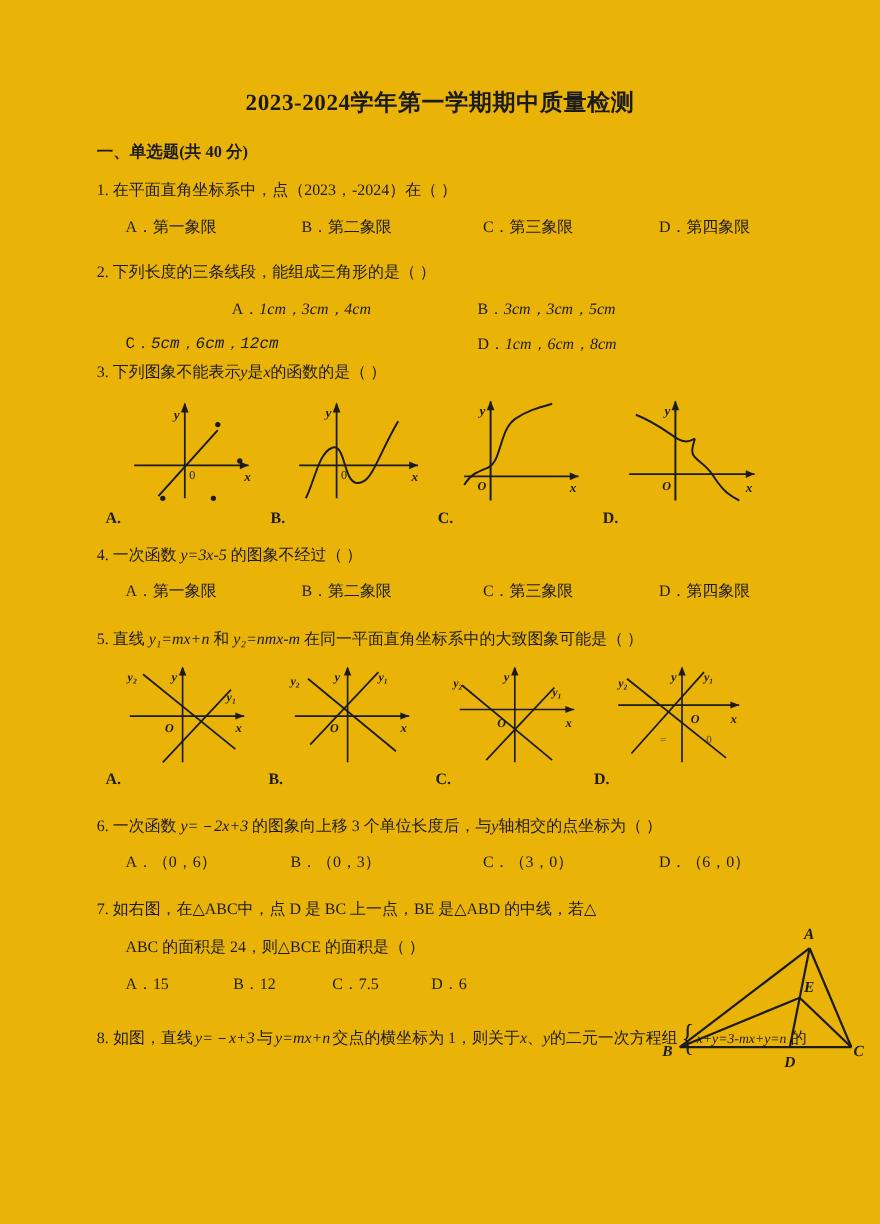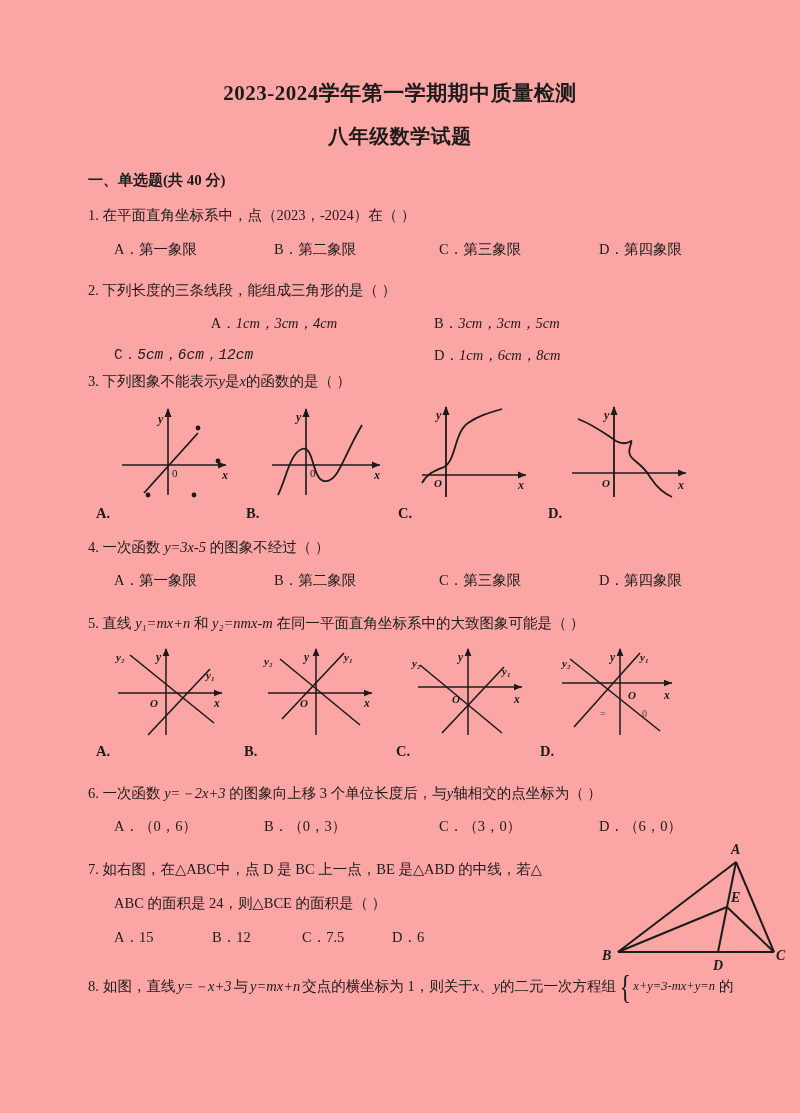--- a/index.html
+++ b/index.html
@@ -13,21 +13,21 @@
     position: relative;
     font-family: "Liberation Serif", "DejaVu Serif", serif;
     color: #1b1b1b;
     overflow: hidden;
   }
   .page {
     position: absolute;
     left: 0; top: 0;
     width: 800px;
     height: 1113px;
-    background: #fca5a5;
+    background: #eab308;
   }
   
   .doc-title {
     text-align: center;
     font-size: 21px;
     font-weight: bold;
     letter-spacing: 0.5px;
     margin: 0;
     padding-top: 80px;
     line-height: 1.3;
@@ -74,21 +74,20 @@
   .fig { position: absolute; top: 0; }
   svg { display: block; }
   .tri-fig { position: absolute; right: 8px; }
 </style>
 </head>
 <body>
 
 <div class="page">
 
   <h1 class="doc-title">2023-2024学年第一学期期中质量检测</h1>
-  <h2 class="doc-subtitle">八年级数学试题</h2>
 
   <div class="section-head">一、单选题(共 40 分)</div>
 
   <div class="qblock">
     <div class="qstem">
       <span>1.</span>
       <span>在平面直角坐标系中，点（2023，-2024）在（      ）</span>
     </div>
     <div class="opts">
       <span class="op" style="width:160px;padding-left:26px;">

